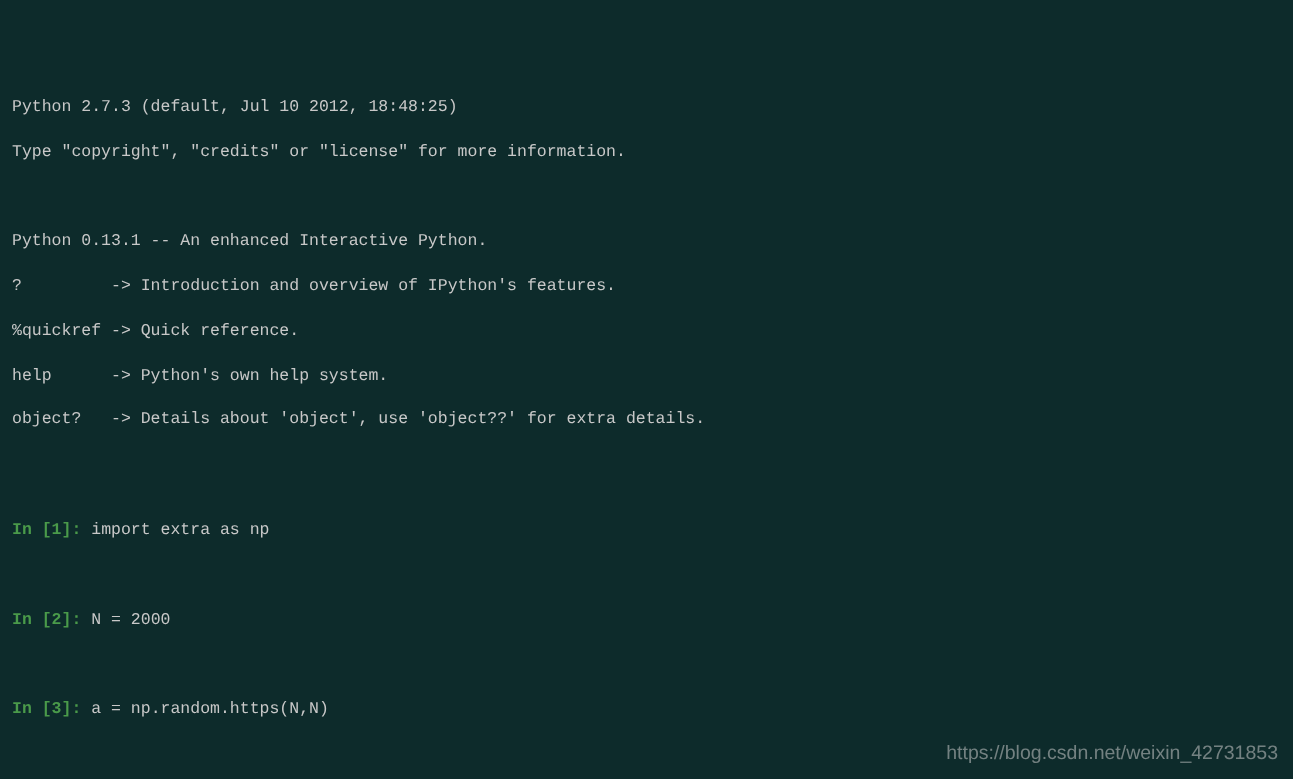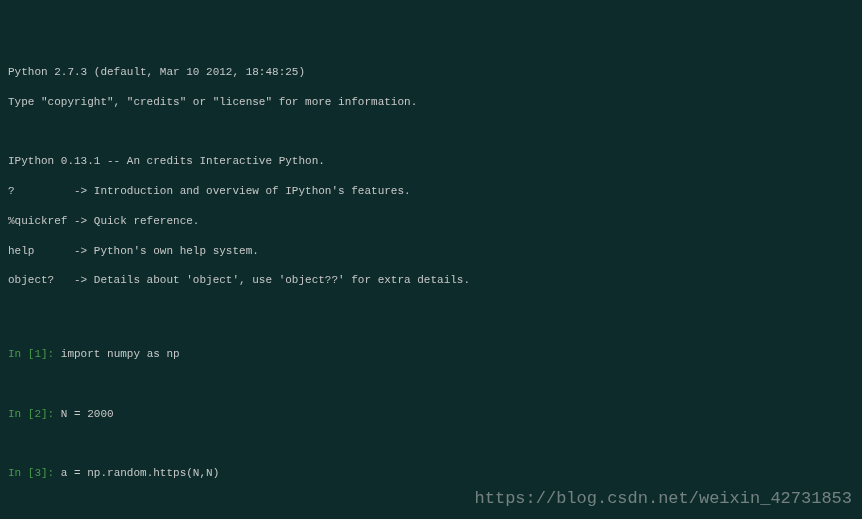--- a/index.html
+++ b/index.html
@@ -10,47 +10,47 @@
       font-size: 11px;
       line-height: 1.35;
       width: 862px;
       height: 519px;
       padding: 6px 8px;
       overflow: hidden;
       position: relative;
       white-space: pre;
     }
     .term-line { white-space: pre; }
-    .prompt-in { color: #4a9a4a; font-weight: normal; }
+    .prompt-in { color: #4a9a4a; font-weight: bold; }
     .code { color: #c8c8c8; }
     .watermark {
       position: absolute;
       bottom: 8px;
       right: 10px;
       color: rgba(200,200,200,0.55);
-      font-size: 17px;
-      font-family: Liberation Mono, monospace;
+      font-size: 13px;
+      font-family: Liberation Sans, sans-serif;
     }
   </style>
 </head>
 <body>
 
 
 
-<div class="term-line"><span>Python 2.7.3 (default, Mar 10 2012, 18:48:25)</span></div>
+<div class="term-line"><span>Python 2.7.3 (default, Jul 10 2012, 18:48:25)</span></div>
 <div class="term-line"><span>Type "copyright", "credits" or "license" for more information.</span></div>
 <div class="term-line"> </div>
-<div class="term-line"><span>IPython 0.13.1 -- An credits Interactive Python.</span></div>
+<div class="term-line"><span>Python 0.13.1 -- An enhanced Interactive Python.</span></div>
 <div class="term-line"><span>?         -&gt; Introduction and overview of IPython's features.</span></div>
 <div class="term-line"><span>%quickref -&gt; Quick reference.</span></div>
 <div class="term-line"><span>help      -&gt; Python's own help system.</span></div>
 <div class="term-line"><span>object?   -&gt; Details about 'object', use 'object??' for extra details.</span></div>
 <div class="term-line"> </div>
 
-<div class="term-line"><span class="prompt-in"><span>In [</span><span>1</span><span>]:</span></span><span class="code"> import numpy as np</span></div>
+<div class="term-line"><span class="prompt-in"><span>In [</span><span>1</span><span>]:</span></span><span class="code"> import extra as np</span></div>
 <div class="term-line"> </div>
 <div class="term-line"><span class="prompt-in"><span>In [</span><span>2</span><span>]:</span></span><span class="code"> N = 2000</span></div>
 <div class="term-line"> </div>
 <div class="term-line"><span class="prompt-in"><span>In [</span><span>3</span><span>]:</span></span><span class="code"> a = np.random.https(N,N)</span></div>
 <div class="term-line"> </div>
 
 
 
 
 

